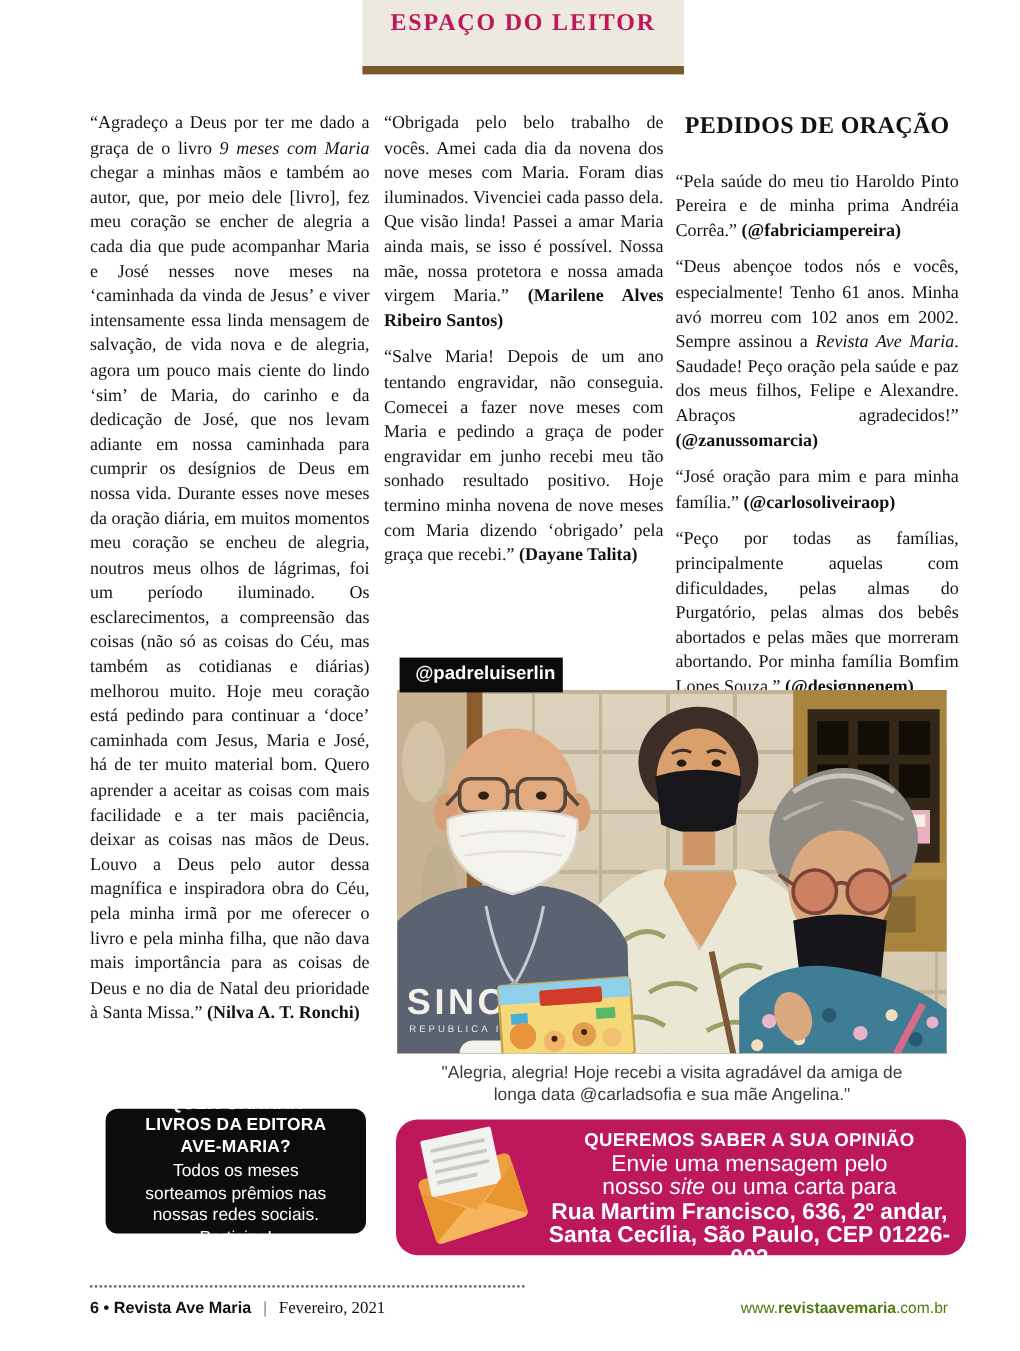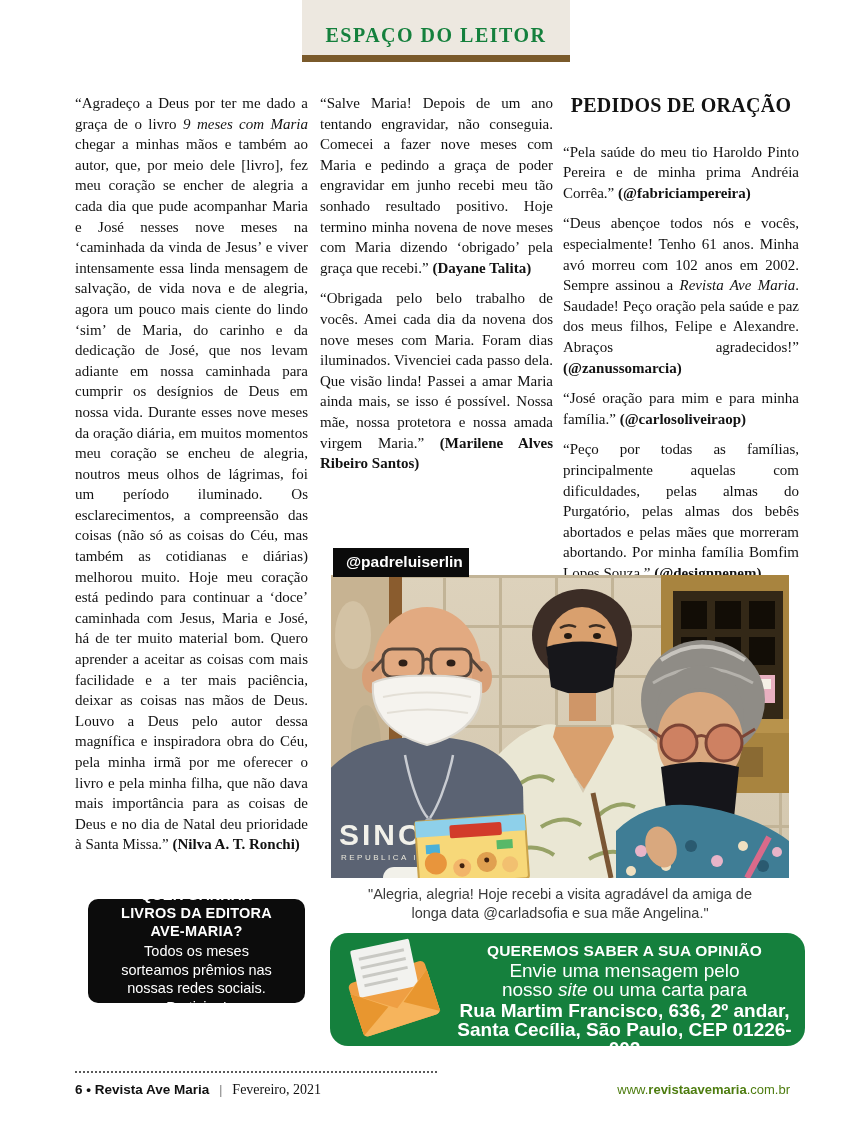--- a/index.html
+++ b/index.html
@@ -5,21 +5,21 @@
   html,body{margin:0;padding:0;}
   body{
     width:850px;height:1126px;position:relative;background:#ffffff;
     font-family:"Liberation Serif",serif;color:#121212;overflow:hidden;
   }
   
   .banner{position:absolute;left:302px;top:0;width:268px;}
   .banner-bg{height:55px;background:#EDE8E0;display:flex;align-items:flex-end;justify-content:center;}
   .banner-title{
     font-family:"Liberation Serif",serif;font-weight:bold;font-size:20px;
-    color:#15803d;letter-spacing:1.5px;padding-bottom:8px;white-space:nowrap;
+    color:#be185d;letter-spacing:1.5px;padding-bottom:24px;white-space:nowrap;
   }
   .banner-bar{height:7px;background:#7A5A2B;}
   
   .col{position:absolute;top:93px;width:233px;font-size:15px;line-height:20.6px;
        text-align:justify;hyphens:auto;-webkit-hyphens:auto;}
   #col1{left:75px;} #col2{left:320px;} #col3{left:563px;width:236px;}
   .col p{margin:0 0 10px 0;}
   .seg-bold{font-weight:bold;}
   .seg-italic{font-style:italic;}
   .col-heading{font-weight:bold;font-size:20px;text-align:center;margin:2px 0 26px 0;letter-spacing:.3px;}
@@ -38,28 +38,28 @@
       repeating-linear-gradient(0deg, #c2b497 0 3px, rgba(0,0,0,0) 3px 50px),
       linear-gradient(180deg,#ddd2bc,#d3c7ae);
   }
   .photo svg{position:absolute;left:0;top:0;width:100%;height:100%;}
   .photo-caption{
     margin-top:7px;text-align:center;font-family:"Liberation Sans",sans-serif;
     font-size:14.5px;line-height:19px;color:#3b3b3b;padding:0 18px;
   }
   
   .promo-black{
-    position:absolute;left:88px;top:899px;width:217px;height:104px;background:#0c0c0c;
+    position:absolute;left:88px;top:924px;width:217px;height:104px;background:#0c0c0c;
     border-radius:10px;color:#fff;text-align:center;font-family:"Liberation Sans",sans-serif;
     display:flex;flex-direction:column;justify-content:center;padding:0 24px;box-sizing:border-box;
   }
   .promo-black .pb-title{font-weight:bold;font-size:14.5px;line-height:18px;letter-spacing:.2px;}
   .promo-black .pb-body{font-size:14.5px;line-height:18.5px;margin-top:2px;}
   .promo-red{
-    position:absolute;left:330px;top:933px;width:475px;height:113px;background:#15803d;
+    position:absolute;left:330px;top:933px;width:475px;height:113px;background:#be185d;
     border-radius:18px;color:#fff;font-family:"Liberation Sans",sans-serif;
   }
   .env-wrap{position:absolute;left:6px;top:4px;width:118px;height:106px;}
   .pr-text{position:absolute;left:122px;right:8px;top:8px;text-align:center;line-height:19.5px;}
   .pr-title{font-weight:bold;font-size:15.5px;letter-spacing:.2px;}
   .pr-line{font-size:19px;}
   .pr-address{font-weight:bold;font-size:19px;line-height:19px;margin-top:1px;}
   
   .footer{position:absolute;left:75px;top:1071px;width:715px;}
   .footer-rule{width:362px;border-top:2px dotted #5a5a5a;height:0;}
@@ -79,22 +79,22 @@
     <div class="banner-title">ESPAÇO DO LEITOR</div>
   </div>
   <div class="banner-bar"></div>
 </div>
 
 <div id="col1" class="col">
   <p lang="pt-BR"><span>“Agradeço a Deus por ter me dado a graça de o livro </span><span class="seg-italic">9 meses com Maria</span><span> chegar a minhas mãos e também ao autor, que, por meio dele [livro], fez meu coração se encher de alegria a cada dia que pude acompanhar Maria e José nesses nove meses na ‘caminhada da vinda de Jesus’ e viver intensamente essa linda mensagem de salvação, de vida nova e de alegria, agora um pouco mais ciente do lindo ‘sim’ de Maria, do carinho e da dedicação de José, que nos levam adiante em nossa caminhada para cumprir os desígnios de Deus em nossa vida. Durante esses nove meses da oração diária, em muitos momentos meu coração se encheu de alegria, noutros meus olhos de lágrimas, foi um período iluminado. Os esclarecimentos, a compreensão das coisas (não só as coisas do Céu, mas também as cotidianas e diárias) melhorou muito. Hoje meu coração está pedindo para continuar a ‘doce’ caminhada com Jesus, Maria e José, há de ter muito material bom. Quero aprender a aceitar as coisas com mais facilidade e a ter mais paciência, deixar as coisas nas mãos de Deus. Louvo a Deus pelo autor dessa magnífica e inspiradora obra do Céu, pela minha irmã por me oferecer o livro e pela minha filha, que não dava mais importância para as coisas de Deus e no dia de Natal deu prioridade à Santa Missa.” </span><span class="seg-bold">(Nilva A. T. Ronchi)</span></p>
 </div>
 
 <div id="col2" class="col">
+  <p lang="pt-BR"><span>“Obrigada pelo belo trabalho de vocês. Amei cada dia da novena dos nove meses com Maria. Foram dias iluminados. Vivenciei cada passo dela. Que visão linda! Passei a amar Maria ainda mais, se isso é possível. Nossa mãe, nossa protetora e nossa amada virgem Maria.” </span><span class="seg-bold">(Marilene Alves Ribeiro Santos)</span></p>
   <p lang="pt-BR"><span>“Salve Maria! Depois de um ano tentando engravidar, não conseguia. Comecei a fazer nove meses com Maria e pedindo a graça de poder engravidar em junho recebi meu tão sonhado resultado positivo. Hoje termino minha novena de nove meses com Maria dizendo ‘obrigado’ pela graça que recebi.” </span><span class="seg-bold">(Dayane Talita)</span></p>
-  <p lang="pt-BR"><span>“Obrigada pelo belo trabalho de vocês. Amei cada dia da novena dos nove meses com Maria. Foram dias iluminados. Vivenciei cada passo dela. Que visão linda! Passei a amar Maria ainda mais, se isso é possível. Nossa mãe, nossa protetora e nossa amada virgem Maria.” </span><span class="seg-bold">(Marilene Alves Ribeiro Santos)</span></p>
 </div>
 
 <div id="col3" class="col">
   <div class="col-heading">PEDIDOS DE ORAÇÃO</div>
   <p lang="pt-BR"><span>“Pela saúde do meu tio Haroldo Pinto Pereira e de minha prima Andréia Corrêa.” </span><span class="seg-bold">(@fabriciampereira)</span></p>
   <p lang="pt-BR"><span>“Deus abençoe todos nós e vocês, especialmente! Tenho 61 anos. Minha avó morreu com 102 anos em 2002. Sempre assinou a </span><span class="seg-italic">Revista Ave Maria</span><span>. Saudade! Peço oração pela saúde e paz dos meus filhos, Felipe e Alexandre. Abraços agradecidos!” </span><span class="seg-bold">(@zanussomarcia)</span></p>
   <p lang="pt-BR"><span>“José oração para mim e para minha família.” </span><span class="seg-bold">(@carlosoliveiraop)</span></p>
   <p lang="pt-BR"><span>“Peço por todas as famílias, principalmente aquelas com dificuldades, pelas almas do Purgatório, pelas almas dos bebês abortados e pelas mães que morreram abortando. Por minha família Bomfim Lopes Souza.” </span><span class="seg-bold">(@designnenem)</span></p>
 </div>
 

